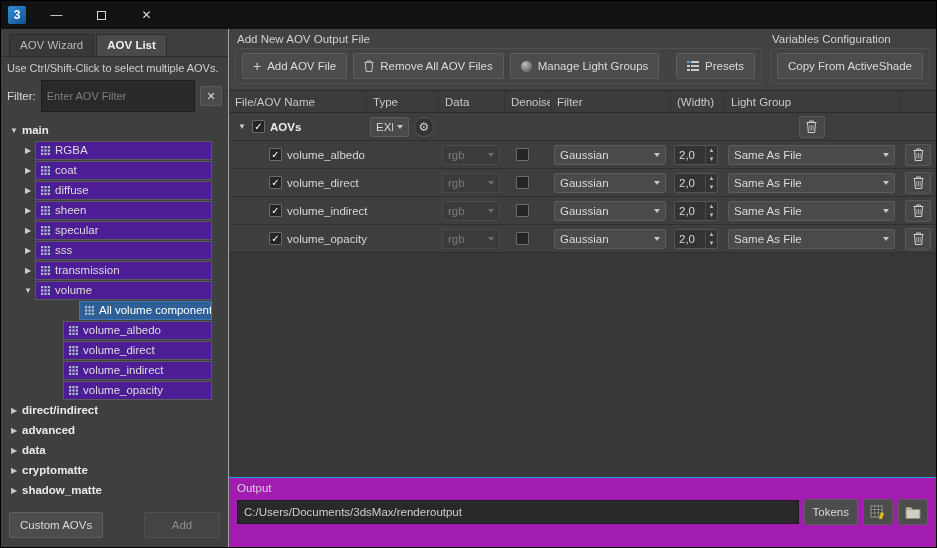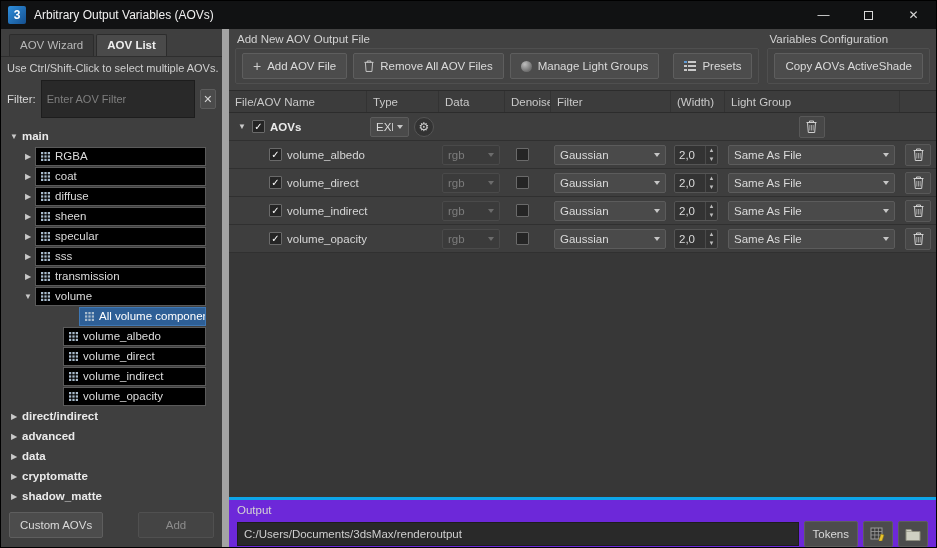--- a/index.html
+++ b/index.html
@@ -9,39 +9,39 @@
 
   
   .titlebar { height:28px; background:#111213; display:flex; align-items:center; flex:none; }
   .app-icon { width:18px; height:18px; margin:0 8px 0 7px; background:linear-gradient(135deg,#2f8fdd,#15508f); color:#fff; font-weight:bold; font-size:12px; display:flex; align-items:center; justify-content:center; border-radius:2px; }
   .titlebar .title { color:#f0f0f0; font-size:12px; flex:1; }
   .win-btn { width:45px; height:28px; display:flex; align-items:center; justify-content:center; color:#d8d8d8; font-size:12px; }
   .max-box { width:9px; height:9px; border:1px solid #d8d8d8; display:inline-block; }
 
   
   .main { flex:1; display:flex; min-height:0; }
-  .left { width:228px; flex:none; background:#3f3f3f; border-right:7px solid #a3a3a3; display:flex; flex-direction:column; }
+  .left { width:228px; flex:none; background:#3f3f3f; border-right:1px solid #a3a3a3; display:flex; flex-direction:column; }
   .right { flex:1; display:flex; flex-direction:column; min-width:0; background:#404040; }
 
   
   .tabs { display:flex; padding:5px 8px 0 8px; gap:2px; border-bottom:1px solid #2e2e2e; }
   .tab { padding:4px 10px 5px; font-size:11.5px; color:#b8b8b8; background:#383838; border:1px solid #2c2c2c; border-bottom:none; border-radius:2px 2px 0 0; cursor:default; }
   .tab.active { background:#4a4a4a; color:#efefef; font-weight:bold; }
   .hint { font-size:11px; color:#cfcfcf; padding:5px 6px 2px; white-space:nowrap; }
   .filter-row { display:flex; align-items:center; gap:5px; padding:4px 6px 6px; }
   .filter-row label { font-size:11.5px; color:#d8d8d8; }
-  .filter-input { flex:1; height:24px; background:#292929; border:1px solid #1d1d1d; color:#cfcfcf; font-size:11px; padding:18px 5px; font-family:inherit; }
+  .filter-input { flex:1; height:32px; background:#292929; border:1px solid #1d1d1d; color:#cfcfcf; font-size:11px; padding:4px 5px; font-family:inherit; }
   .filter-input::placeholder { color:#7f7f7f; }
   .clear-btn { width:22px; height:20px; background:#4b4b4b; border:1px solid #5c5c5c; color:#d8d8d8; font-size:11px; display:flex; align-items:center; justify-content:center; border-radius:2px; }
 
   
   .tree { flex:1; overflow:hidden; padding-top:2px; background:#3f3f3f; }
   .tree-row { display:flex; align-items:center; height:20px; cursor:default; }
   .tree-arrow { width:14px; flex:none; font-size:8px; color:#c9c9c9; text-align:center; }
-  .item-box { flex:1; height:19px; display:flex; align-items:center; gap:5px; padding:0 5px; margin-right:16px; background:#000000; border:1px solid #5a5a5a; color:#dcdcdc; font-size:11.5px; white-space:nowrap; overflow:hidden; }
+  .item-box { flex:1; height:19px; display:flex; align-items:center; gap:5px; padding:0 5px; margin-right:16px; background:#4c1d95; border:1px solid #5a5a5a; color:#dcdcdc; font-size:11.5px; white-space:nowrap; overflow:hidden; }
   .item-box.plain { background:transparent; border-color:transparent; margin-right:0; padding-left:0; }
   .item-box.bold, .bold > .item-box { font-weight:bold; color:#eaeaea; }
   .item-box.selected { background:#2e5f96; border-color:#3d77b5; color:#ffffff; }
   .grid-icon { flex:none; display:inline-flex; }
 
   
   .toolbar { flex:none; padding:4px 6px 6px; display:flex; gap:8px; border-bottom:1px solid #2c2c2c; background:#424242; }
   .tgroup { display:flex; flex-direction:column; }
   .tgroup-label { font-size:11.5px; color:#d2d2d2; padding:0 2px 3px; }
   .tgroup-buttons { display:flex; gap:6px; align-items:center; border:1px solid #4f4f4f; border-radius:2px; padding:4px 6px; background:#434343; }
@@ -69,39 +69,38 @@
   .dd.full { flex:1; }
   .gear-btn { width:20px; height:20px; border-radius:50%; background:#333; border:1px solid #555; color:#cfcfcf; font-size:12px; display:flex; align-items:center; justify-content:center; flex:none; }
   .spin { display:flex; height:20px; background:#333; border:1px solid #555; border-radius:2px; width:44px; }
   .spin .val { flex:1; display:flex; align-items:center; padding-left:4px; color:#dadada; }
   .spin .arrows { width:12px; display:flex; flex-direction:column; border-left:1px solid #4a4a4a; }
   .spin .arrows span { flex:1; font-size:6px; color:#bdbdbd; display:flex; align-items:center; justify-content:center; }
   .icon-btn { width:26px; height:22px; background:#474747; border:1px solid #585858; border-radius:2px; display:flex; align-items:center; justify-content:center; }
   .table-fill { flex:1; background:#373737; }
 
   
-  .output { flex:none; background:#6d28d9; border-top:3px solid #0ea5e9; padding:4px 8px 0; }
+  .output { flex:none; background:#a21caf; border-top:1px solid #0ea5e9; padding:4px 8px 22px; }
   .output-label { font-size:11.5px; color:#d4d4d4; padding-bottom:5px; }
   .output-row { display:flex; gap:5px; align-items:center; }
   .path-input { flex:1; height:24px; background:#292929; border:1px solid #1d1d1d; color:#cfcfcf; font-size:11.5px; padding:0 6px; font-family:inherit; }
   .sq-btn { height:26px; display:flex; align-items:center; justify-content:center; background:#4c4c4c; border:1px solid #5e5e5e; border-radius:2px; color:#dadada; font-size:11.5px; padding:0 8px; }
   .sq-btn.icon { width:30px; padding:0; }
 
   
   .left-footer { flex:none; display:flex; justify-content:space-between; padding:6px 8px 9px;align-items:flex-end; }
   .left-footer .btn.disabled { color:#8d8d8d; background:#444; border-color:#505050; width:76px; justify-content:center; }
 </style>
 </head>
 <body>
 
 <div class="window">
 
   <div class="titlebar">
     <span class="app-icon">3</span>
-    <span class="title">Arbitrary Output Variables (AOVs)</span>
     <span class="win-btn">
         <span>—</span>
       </span>
     <span class="win-btn">
         <span class="max-box"></span>
       </span>
     <span class="win-btn">
         <span>✕</span>
       </span>
   </div>
@@ -483,21 +482,21 @@
                   <rect x="0" y="8" width="3" height="2" fill="#c9c9c9"></rect>
                   <rect x="4" y="8" width="8" height="2" fill="#c9c9c9"></rect>
                 </svg>
                 <span>Presets</span>
               </span>
           </div>
         </div>
         <div class="tgroup">
           <div class="tgroup-label">Variables Configuration</div>
           <div class="tgroup-buttons">
-            <span class="btn">Copy AOVs ActiveShade</span>
+            <span class="btn">Copy From ActiveShade</span>
           </div>
         </div>
       </div>
 
       <div class="table-area">
         <div class="trow thead">
           <div>File/AOV Name</div>
           <div>Type</div>
           <div>Data</div>
           <div>Denoise</div>

